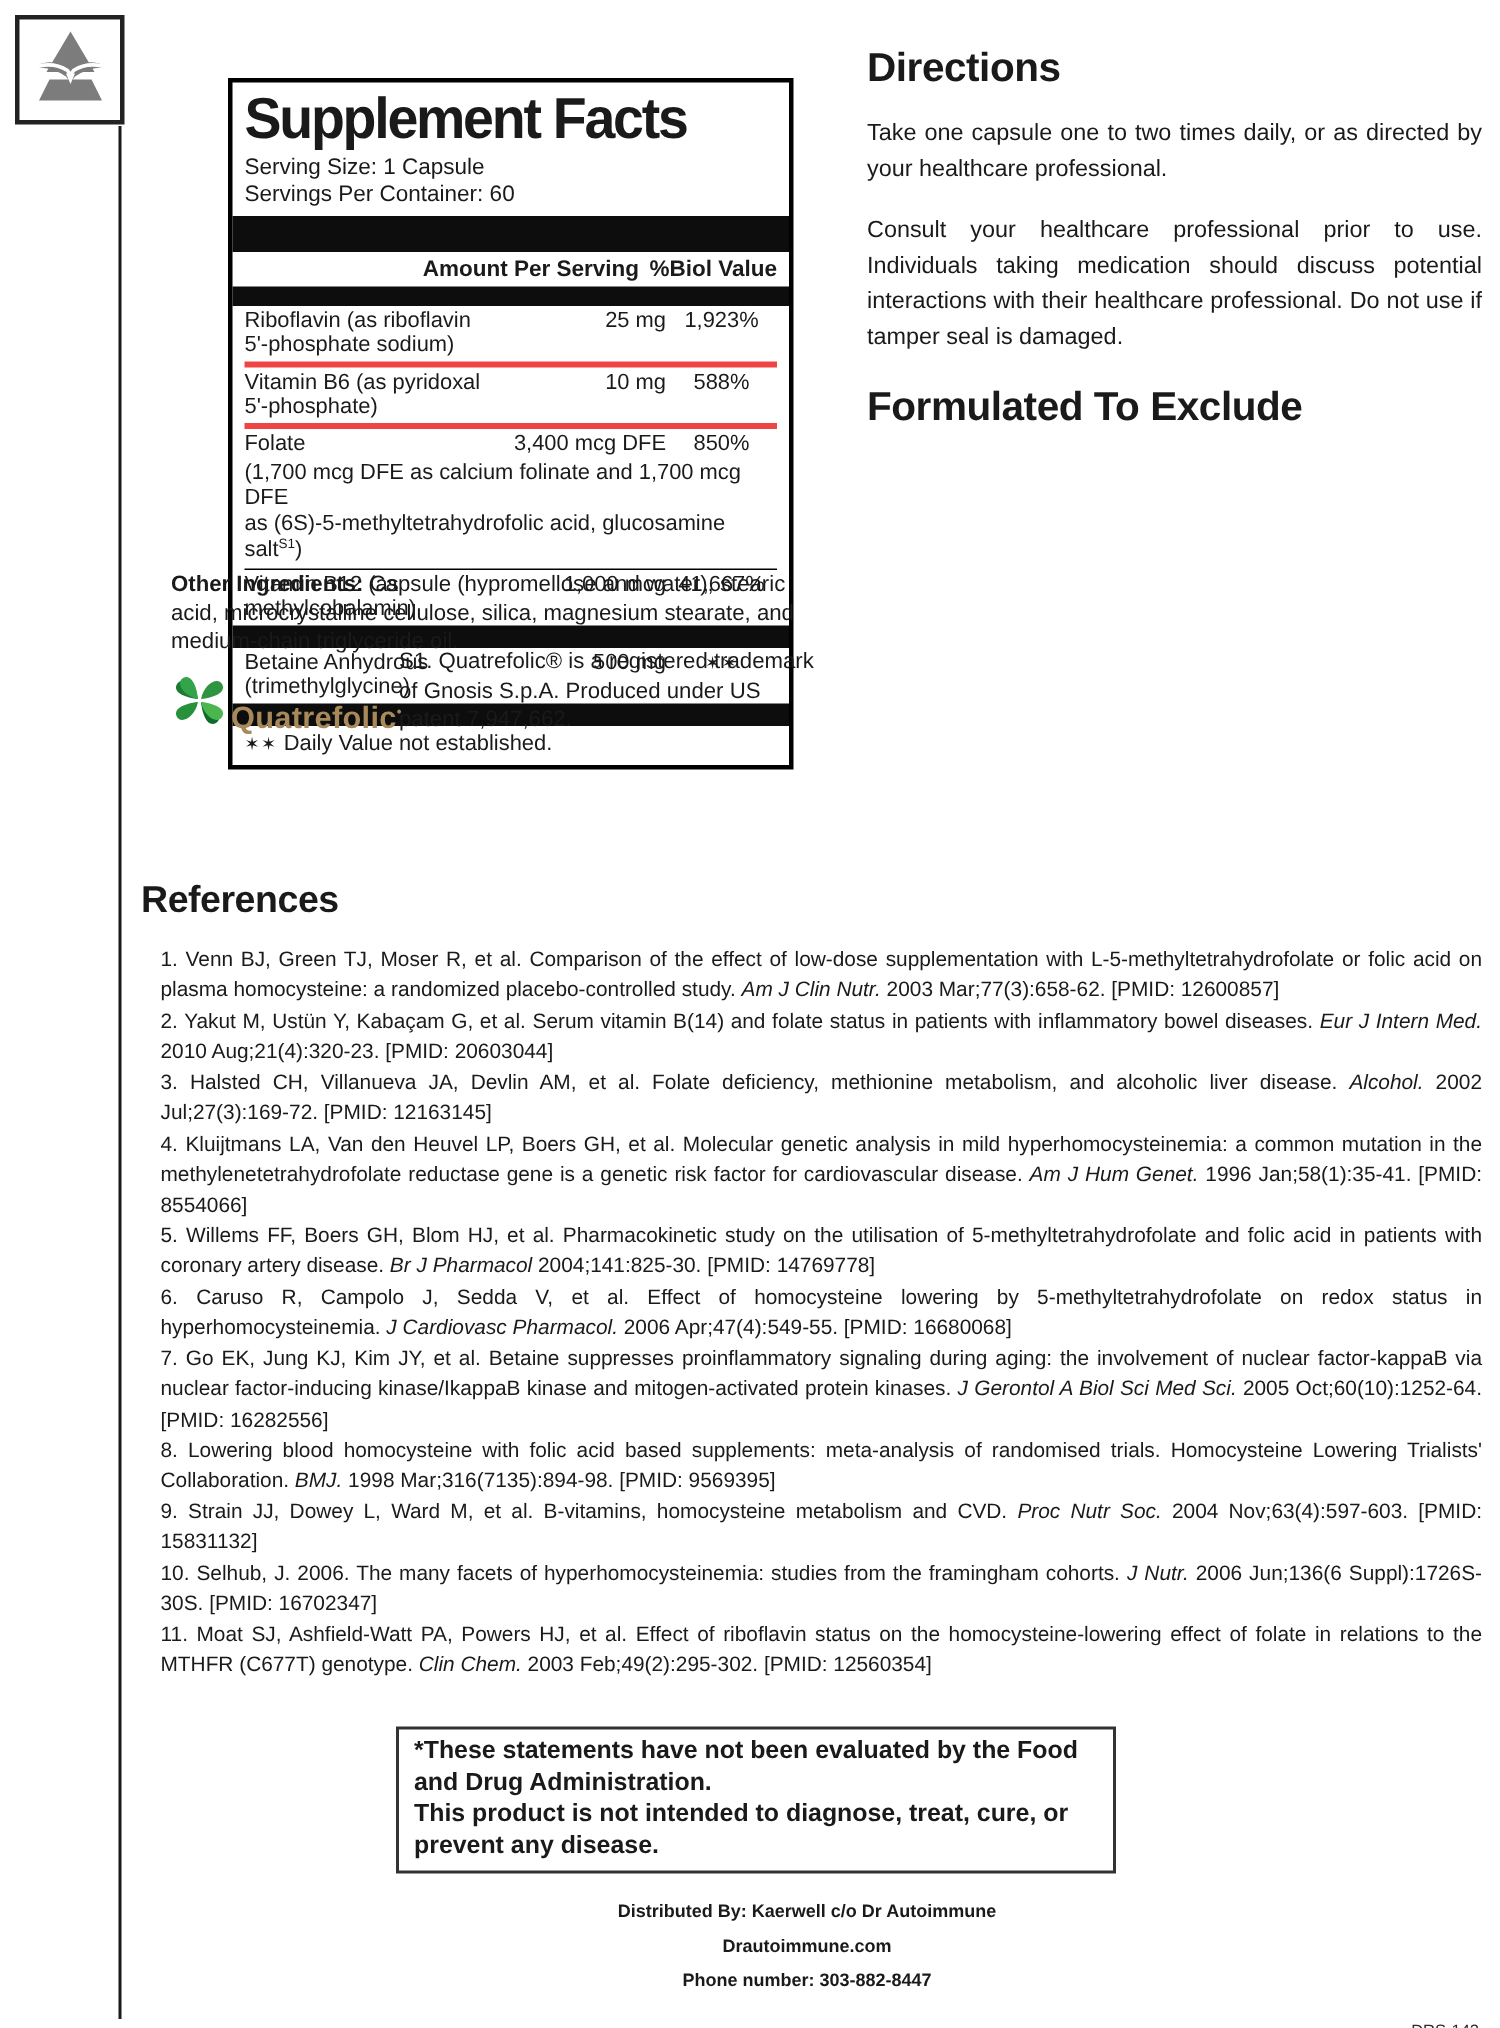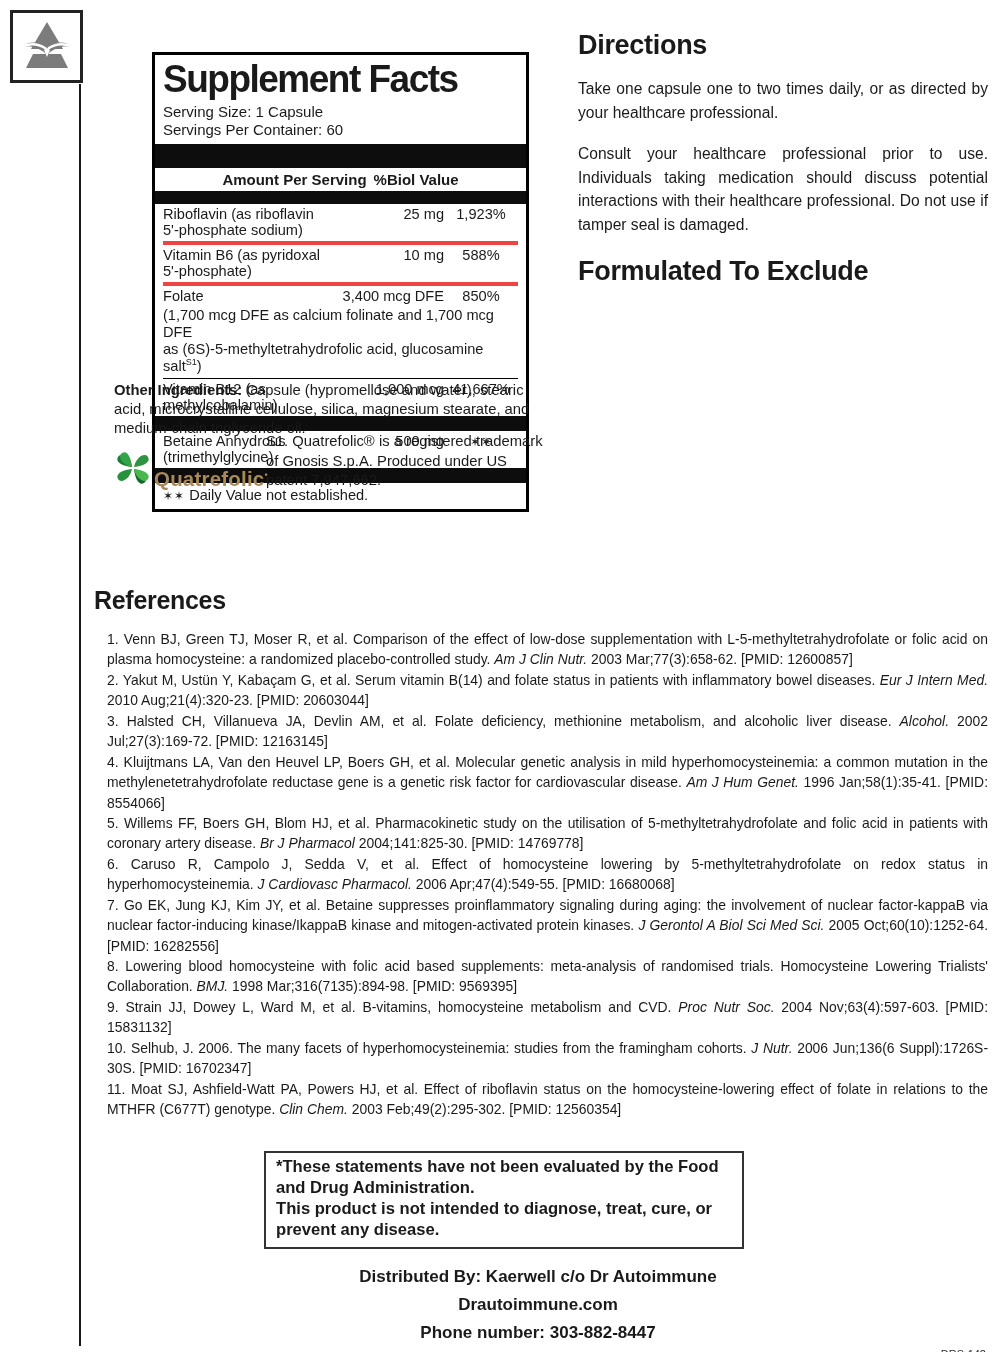--- a/index.html
+++ b/index.html
@@ -18,21 +18,21 @@
   
   .sf { position:absolute; left:113px; top:52px; width:377px; border:3px solid #000;
     padding:2px 8px 6px 8px; background:#fff;margin-left:39px; }
   .sf-title { font-size:37px; font-weight:800; letter-spacing:-1.5px; line-height:1.1;
     margin:2px 0 3px 0; transform:scaleY(1.04); transform-origin:left top; white-space:nowrap; }
   .sf-serving { font-size:15px; line-height:1.22; }
   .bar { background:#0d0d0d; margin-left:-8px; margin-right:-8px; }
   .bar-thick { height:24px; margin-top:5px; }
   .bar-mid   { height:13px; }
   .bar-sep   { height:15px; }
-  .sf-colhead { display:flex; justify-content:center; gap:7px; font-weight:bold;
+  .sf-colhead { display:flex; justify-content:flex-end; gap:7px; font-weight:bold;
     font-size:15px; padding:3px 0 3px 0; }
   .sf-row { display:flex; align-items:baseline; font-size:14.6px; padding:2px 0 3px 0; }
   .sf-row + .sf-row { border-top:4px solid #ef4444; }
   .sf-name { flex:1; }
   .sf-amt { width:112px; text-align:right; white-space:nowrap; }
   .sf-dv { width:74px; text-align:center; white-space:nowrap; }
   .sf-sub { font-size:14.6px; line-height:1.14; padding-bottom:3px; }
   .sf-sub sup { font-size:9px; }
   .sf-foot { font-size:14.6px; padding-top:4px; }
   .stars { letter-spacing:1px; font-size:12px; }
@@ -57,21 +57,21 @@
     line-height:1.47; text-align:justify; }
   .refs p { margin:0; }
   .refs i { font-style:italic; }
 
   
   .disclaimer { position:absolute; left:264px; top:1151px; width:480px; border:2px solid #333;
     padding:4px 10px 6px 10px; font-weight:bold; font-size:16.6px; line-height:1.26; }
 
   
   .footer-center { position:absolute; left:308px; top:1268px; width:460px; text-align:center;
-    font-weight:bold; font-size:17px; line-height:1.0; }
+    font-weight:bold; font-size:12px; line-height:1.0; }
   .footer-center div { margin-bottom:11px; }
   .doc-num { position:absolute; right:14px; top:1344px; text-align:right; font-size:11px;
     line-height:1.95; color:#2b2b2b; }
 </style>
 </head>
 <body>
 
 <div class="page">
 
   <div class="logo-box">

